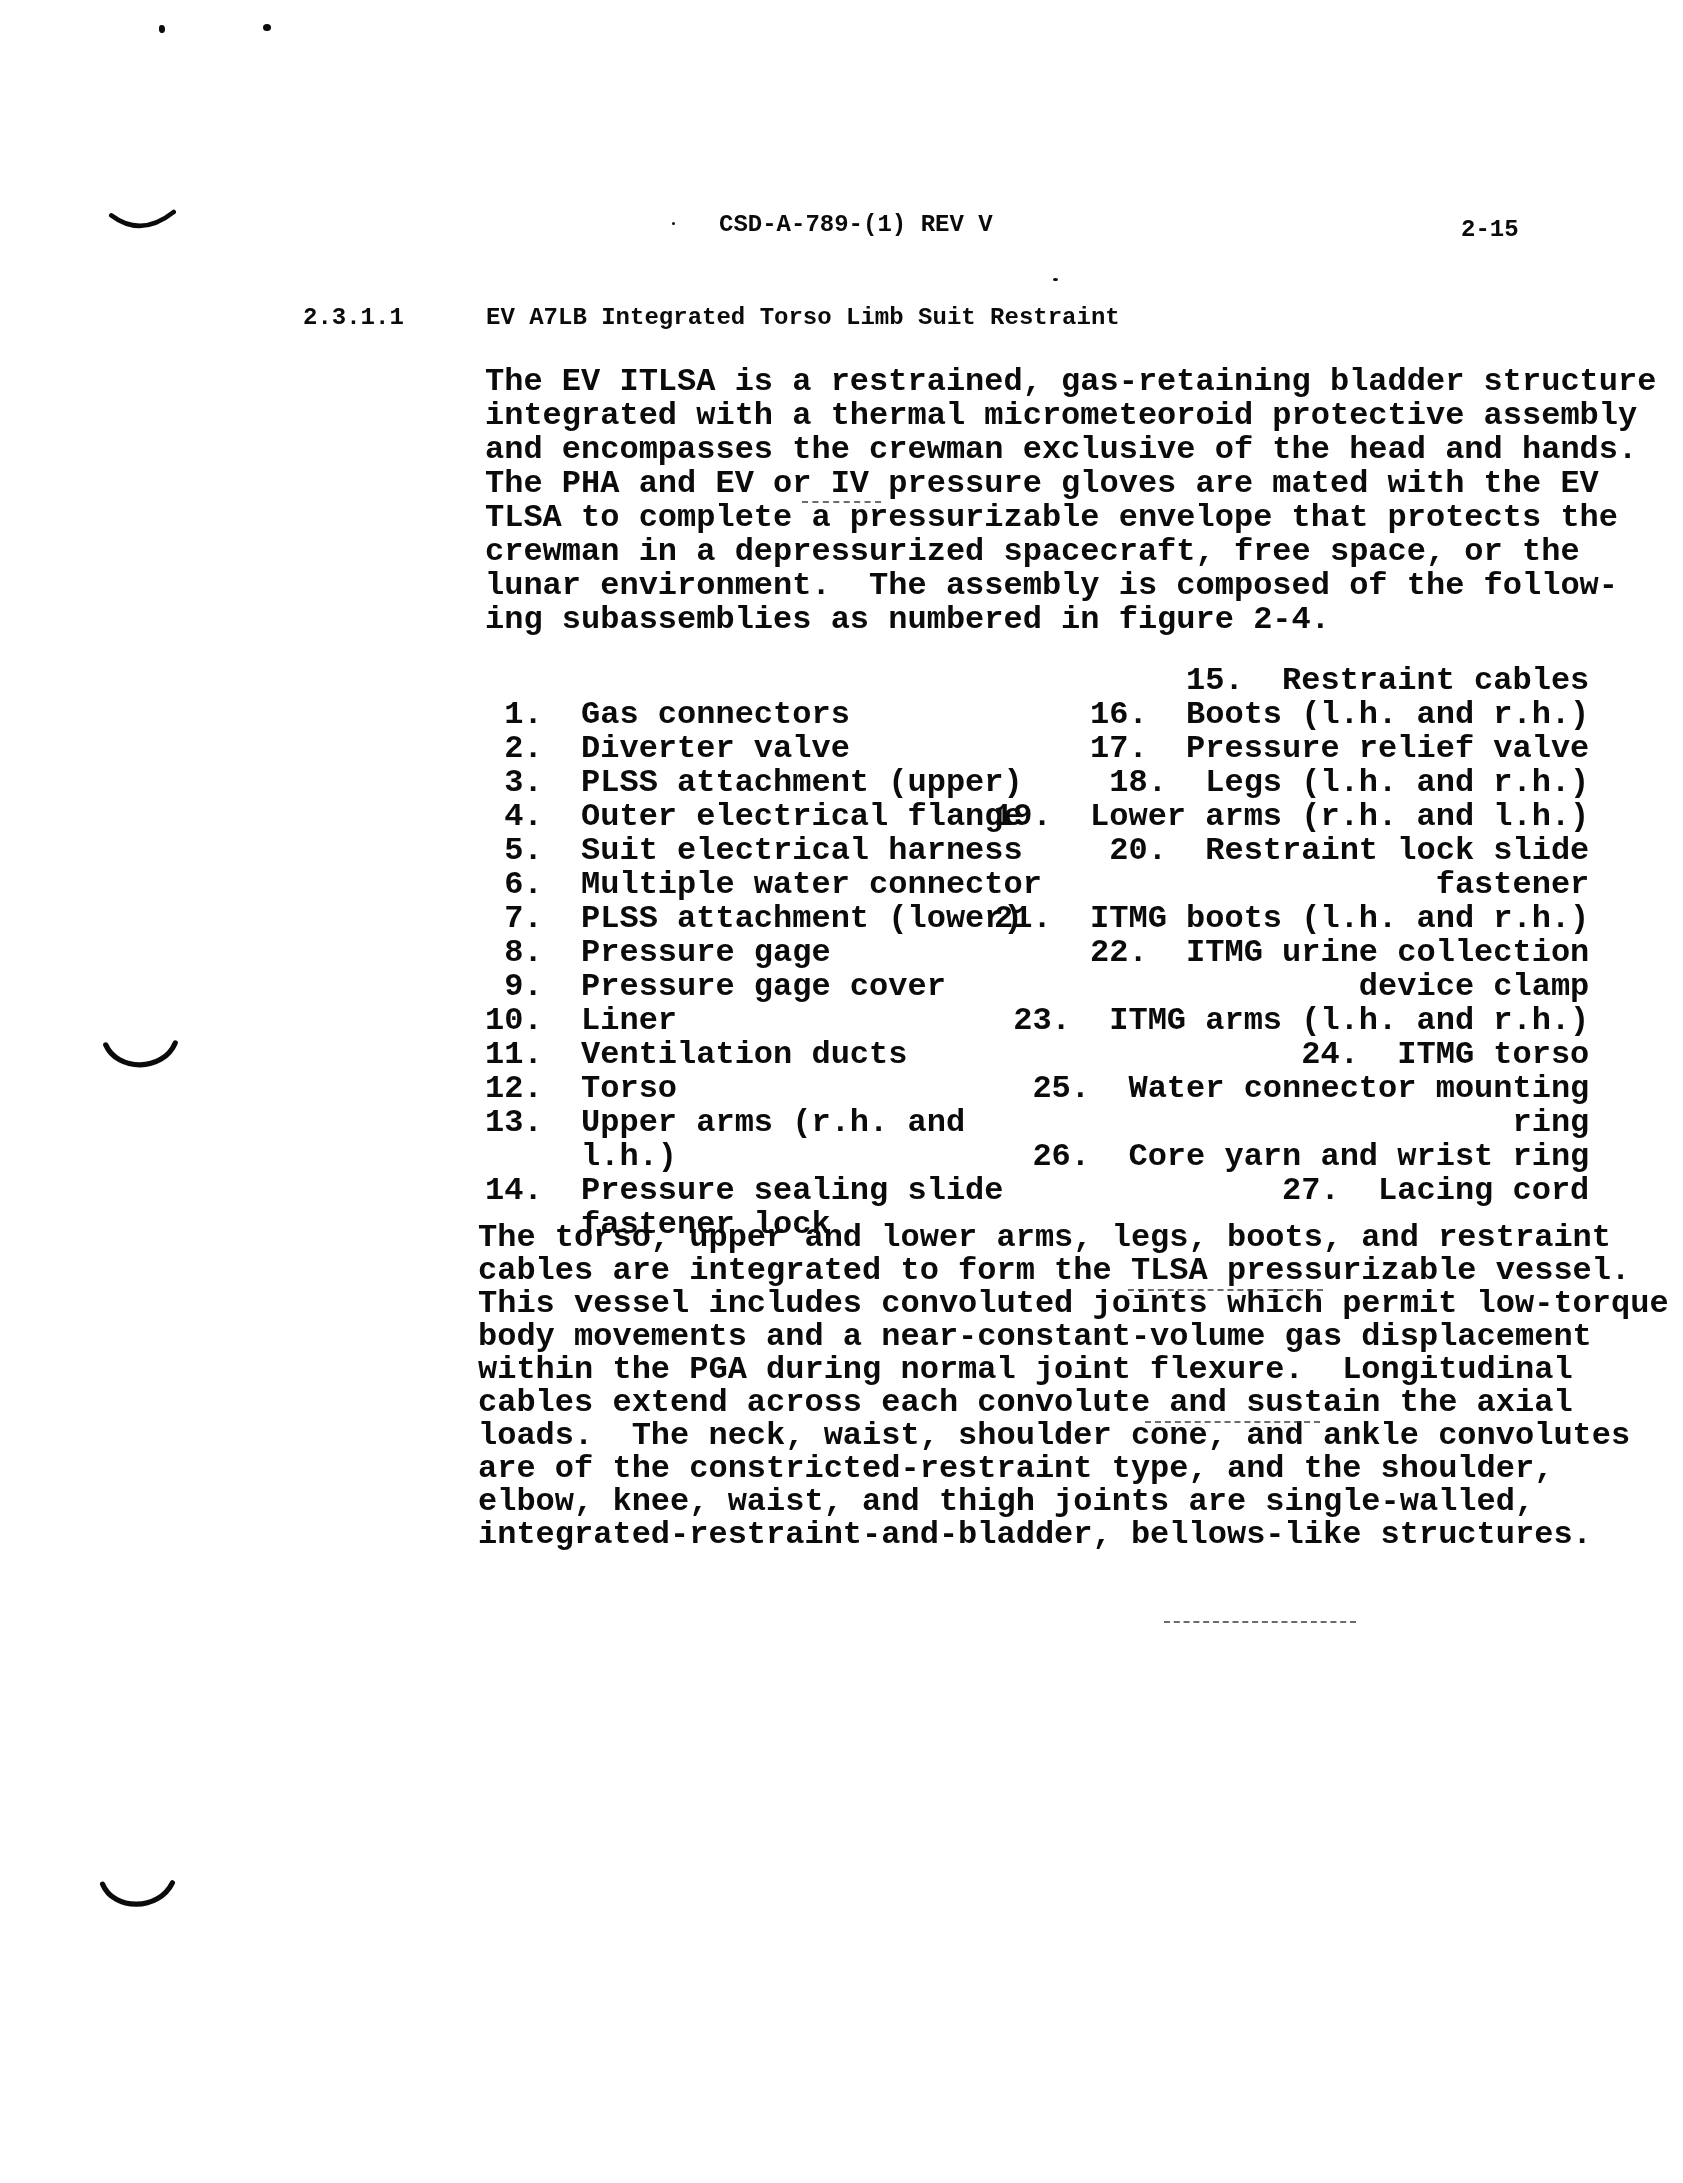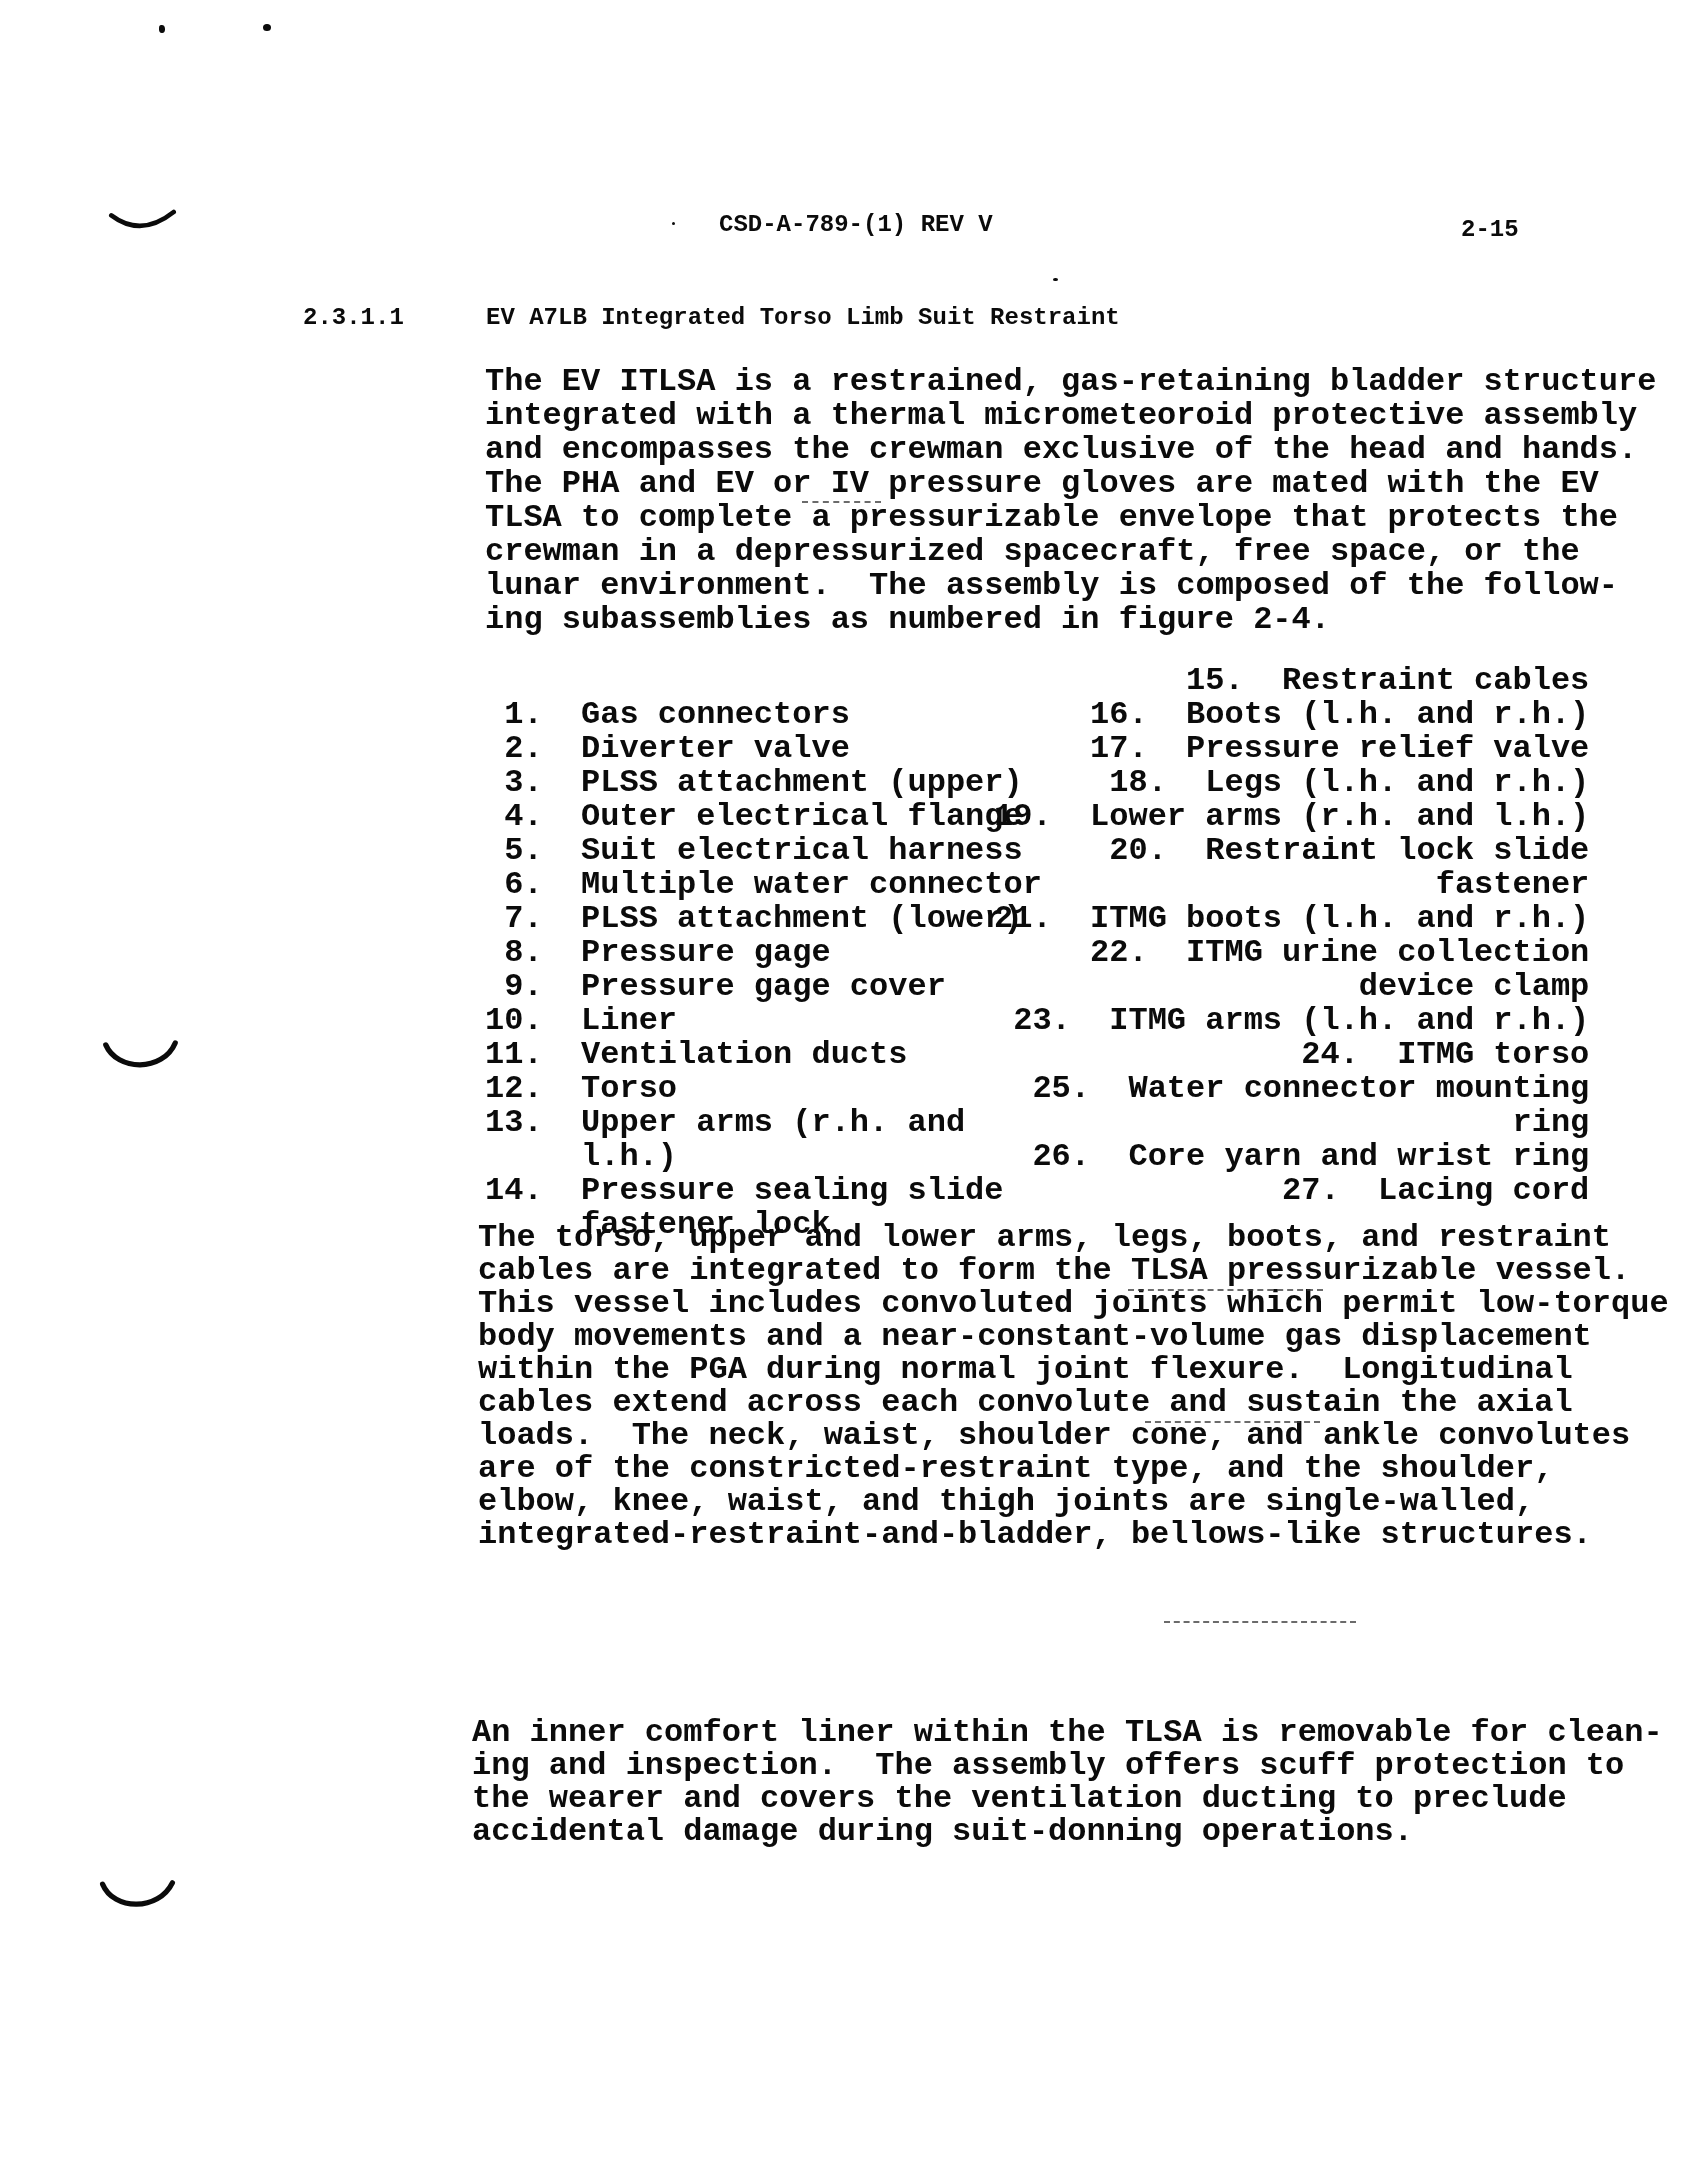--- a/index.html
+++ b/index.html
@@ -107,24 +107,20 @@
 This vessel includes convoluted joints which permit low-torque
 body movements and a near-constant-volume gas displacement
 within the PGA during normal joint flexure.  Longitudinal
 cables extend across each convolute and sustain the axial
 loads.  The neck, waist, shoulder cone, and ankle convolutes
 are of the constricted-restraint type, and the shoulder,
 elbow, knee, waist, and thigh joints are single-walled,
 integrated-restraint-and-bladder, bellows-like structures.</pre>
 
 
-  <pre class="block p2" style="left:472px; top:1716px;">An inner comfort liner within the TLSA is removable for clean-
-ing and inspection.  The assembly offers scuff protection to
-the wearer and covers the ventilation ducting to preclude
-accidental damage during suit-donning operations.</pre>
 
   <div class="punch" style="left:108px; top:206px;">
     <svg width="69" height="32" viewBox="0 0 104 48">
       <path d="M5,14 Q50,48 99,9" fill="none" stroke="#0b0b0b" stroke-width="7" stroke-linecap="round"></path>
     </svg>
   </div>
   <div class="punch" style="left:101px; top:1037px;">
     <svg width="79" height="38" viewBox="0 0 120 58">
       <path d="M7,12 C24,52 94,54 113,9" fill="none" stroke="#0b0b0b" stroke-width="8" stroke-linecap="round"></path>
     </svg>

